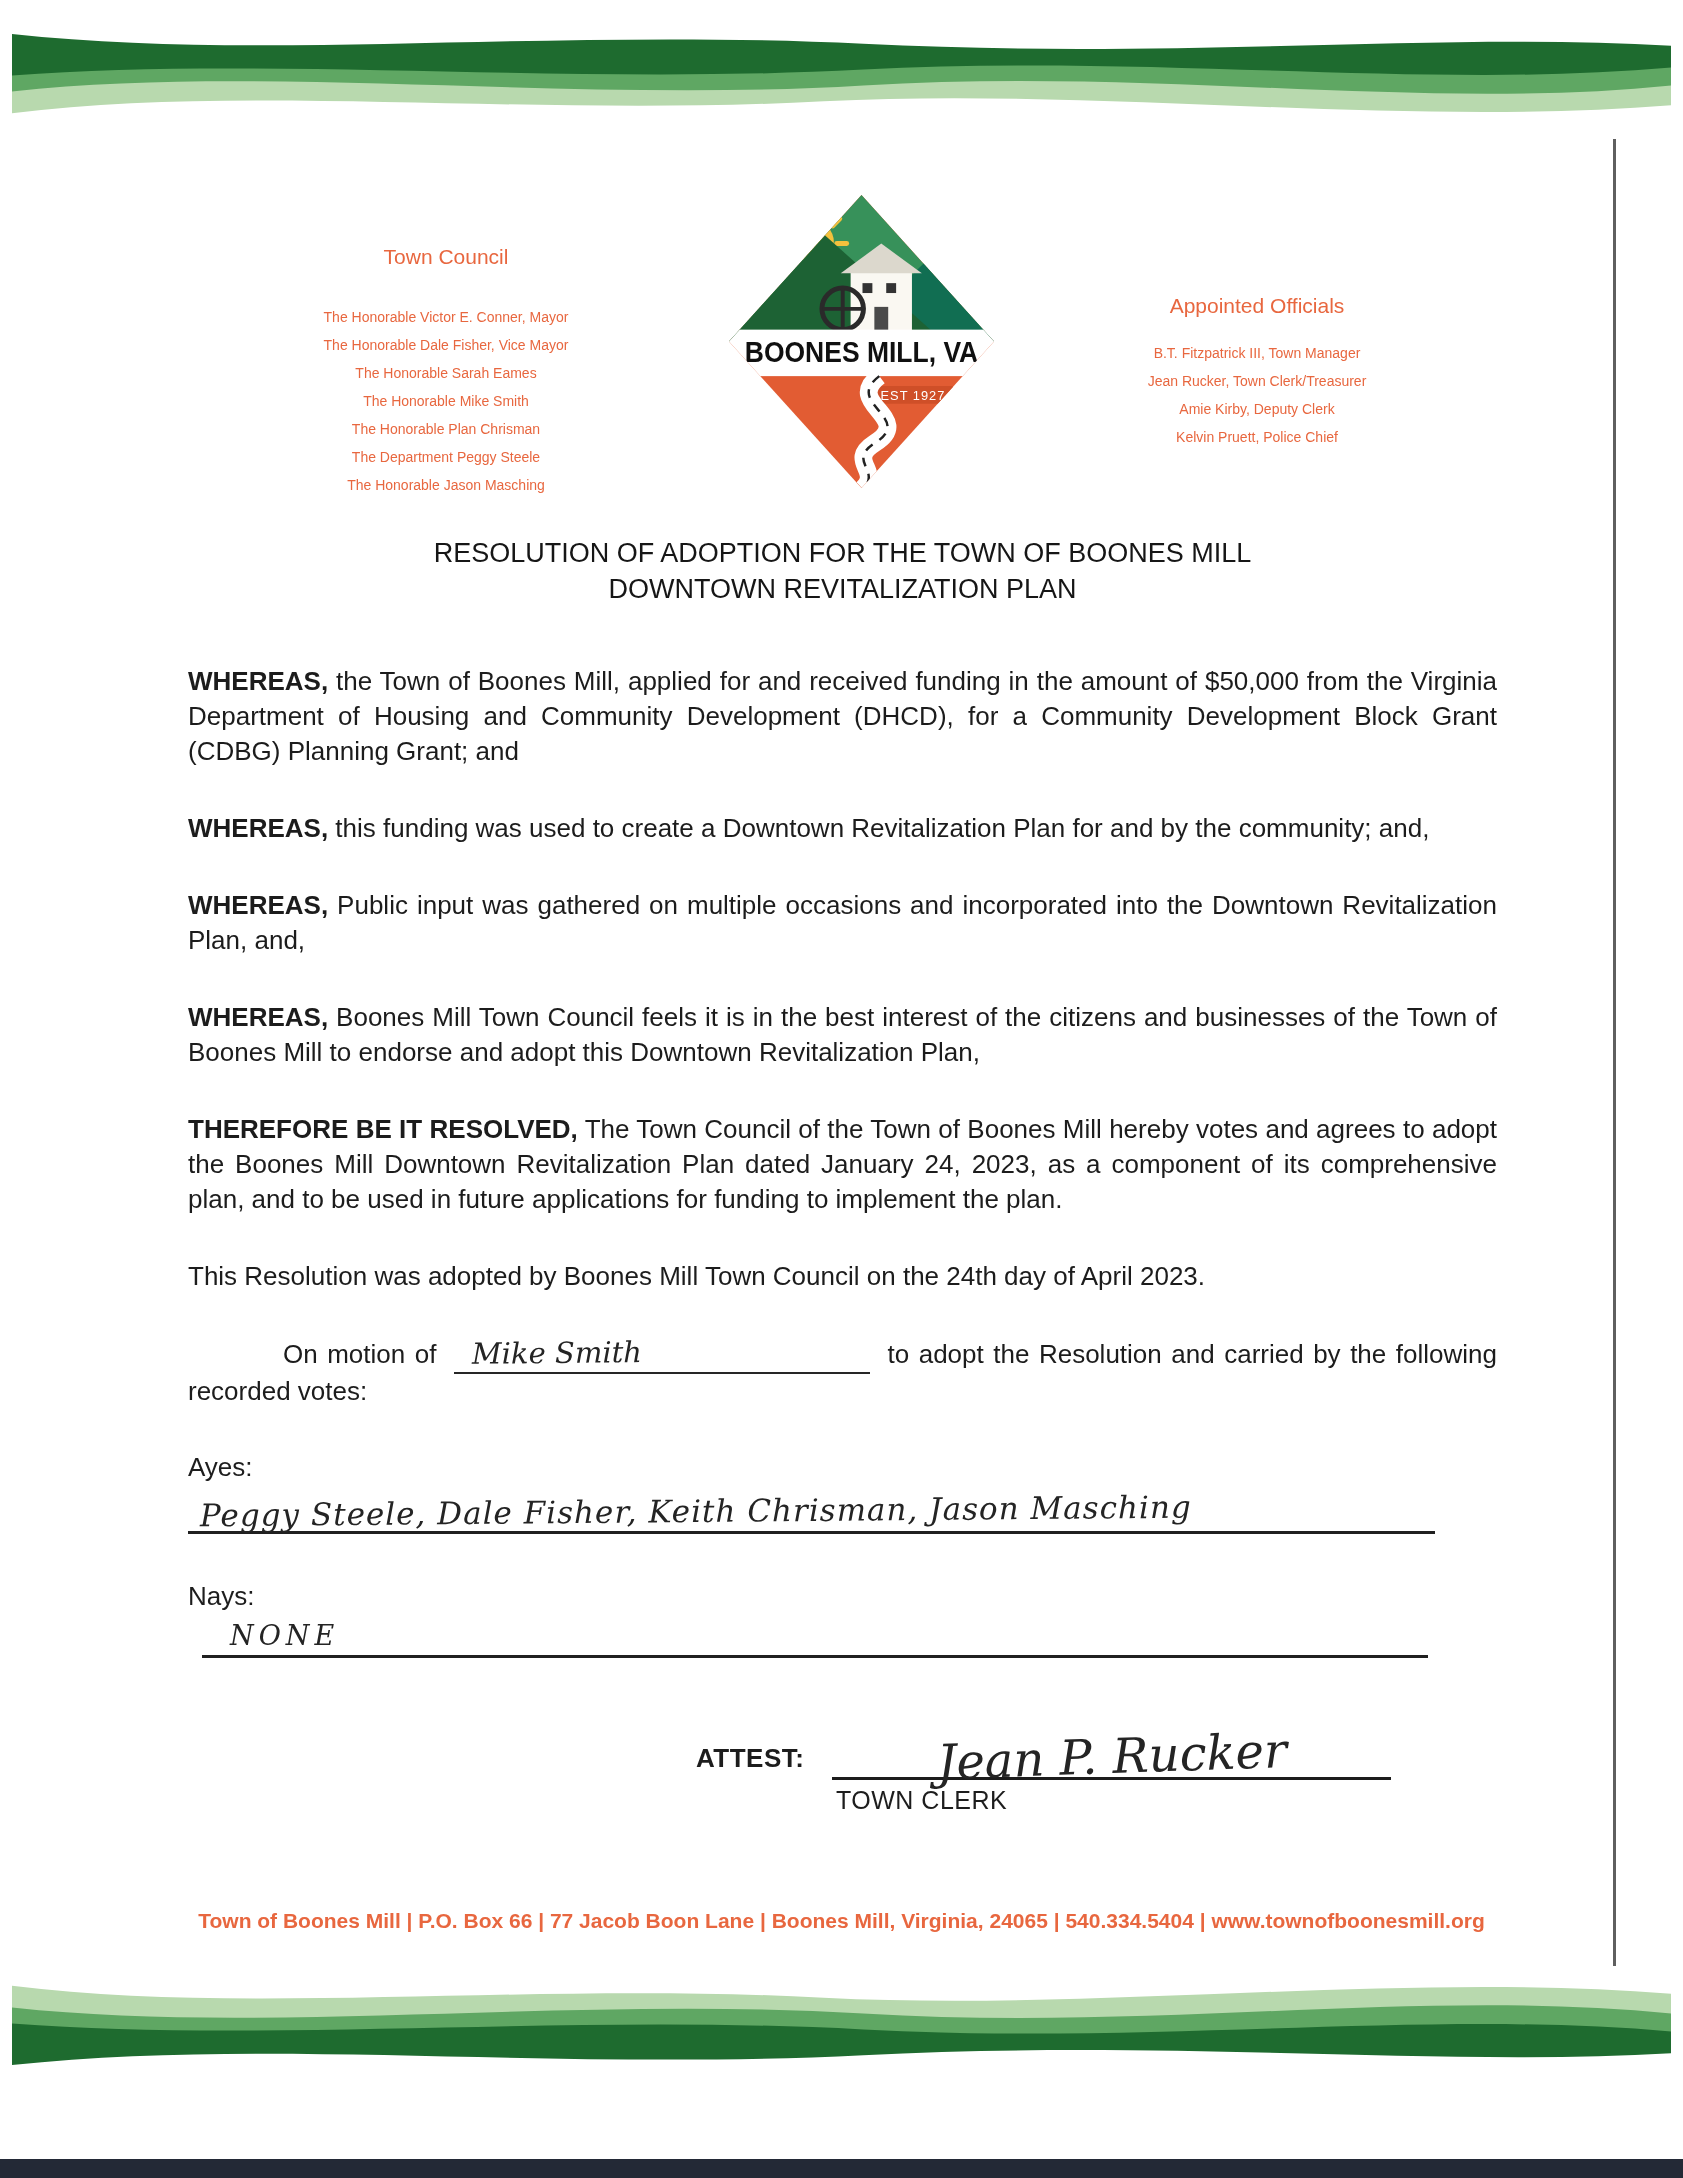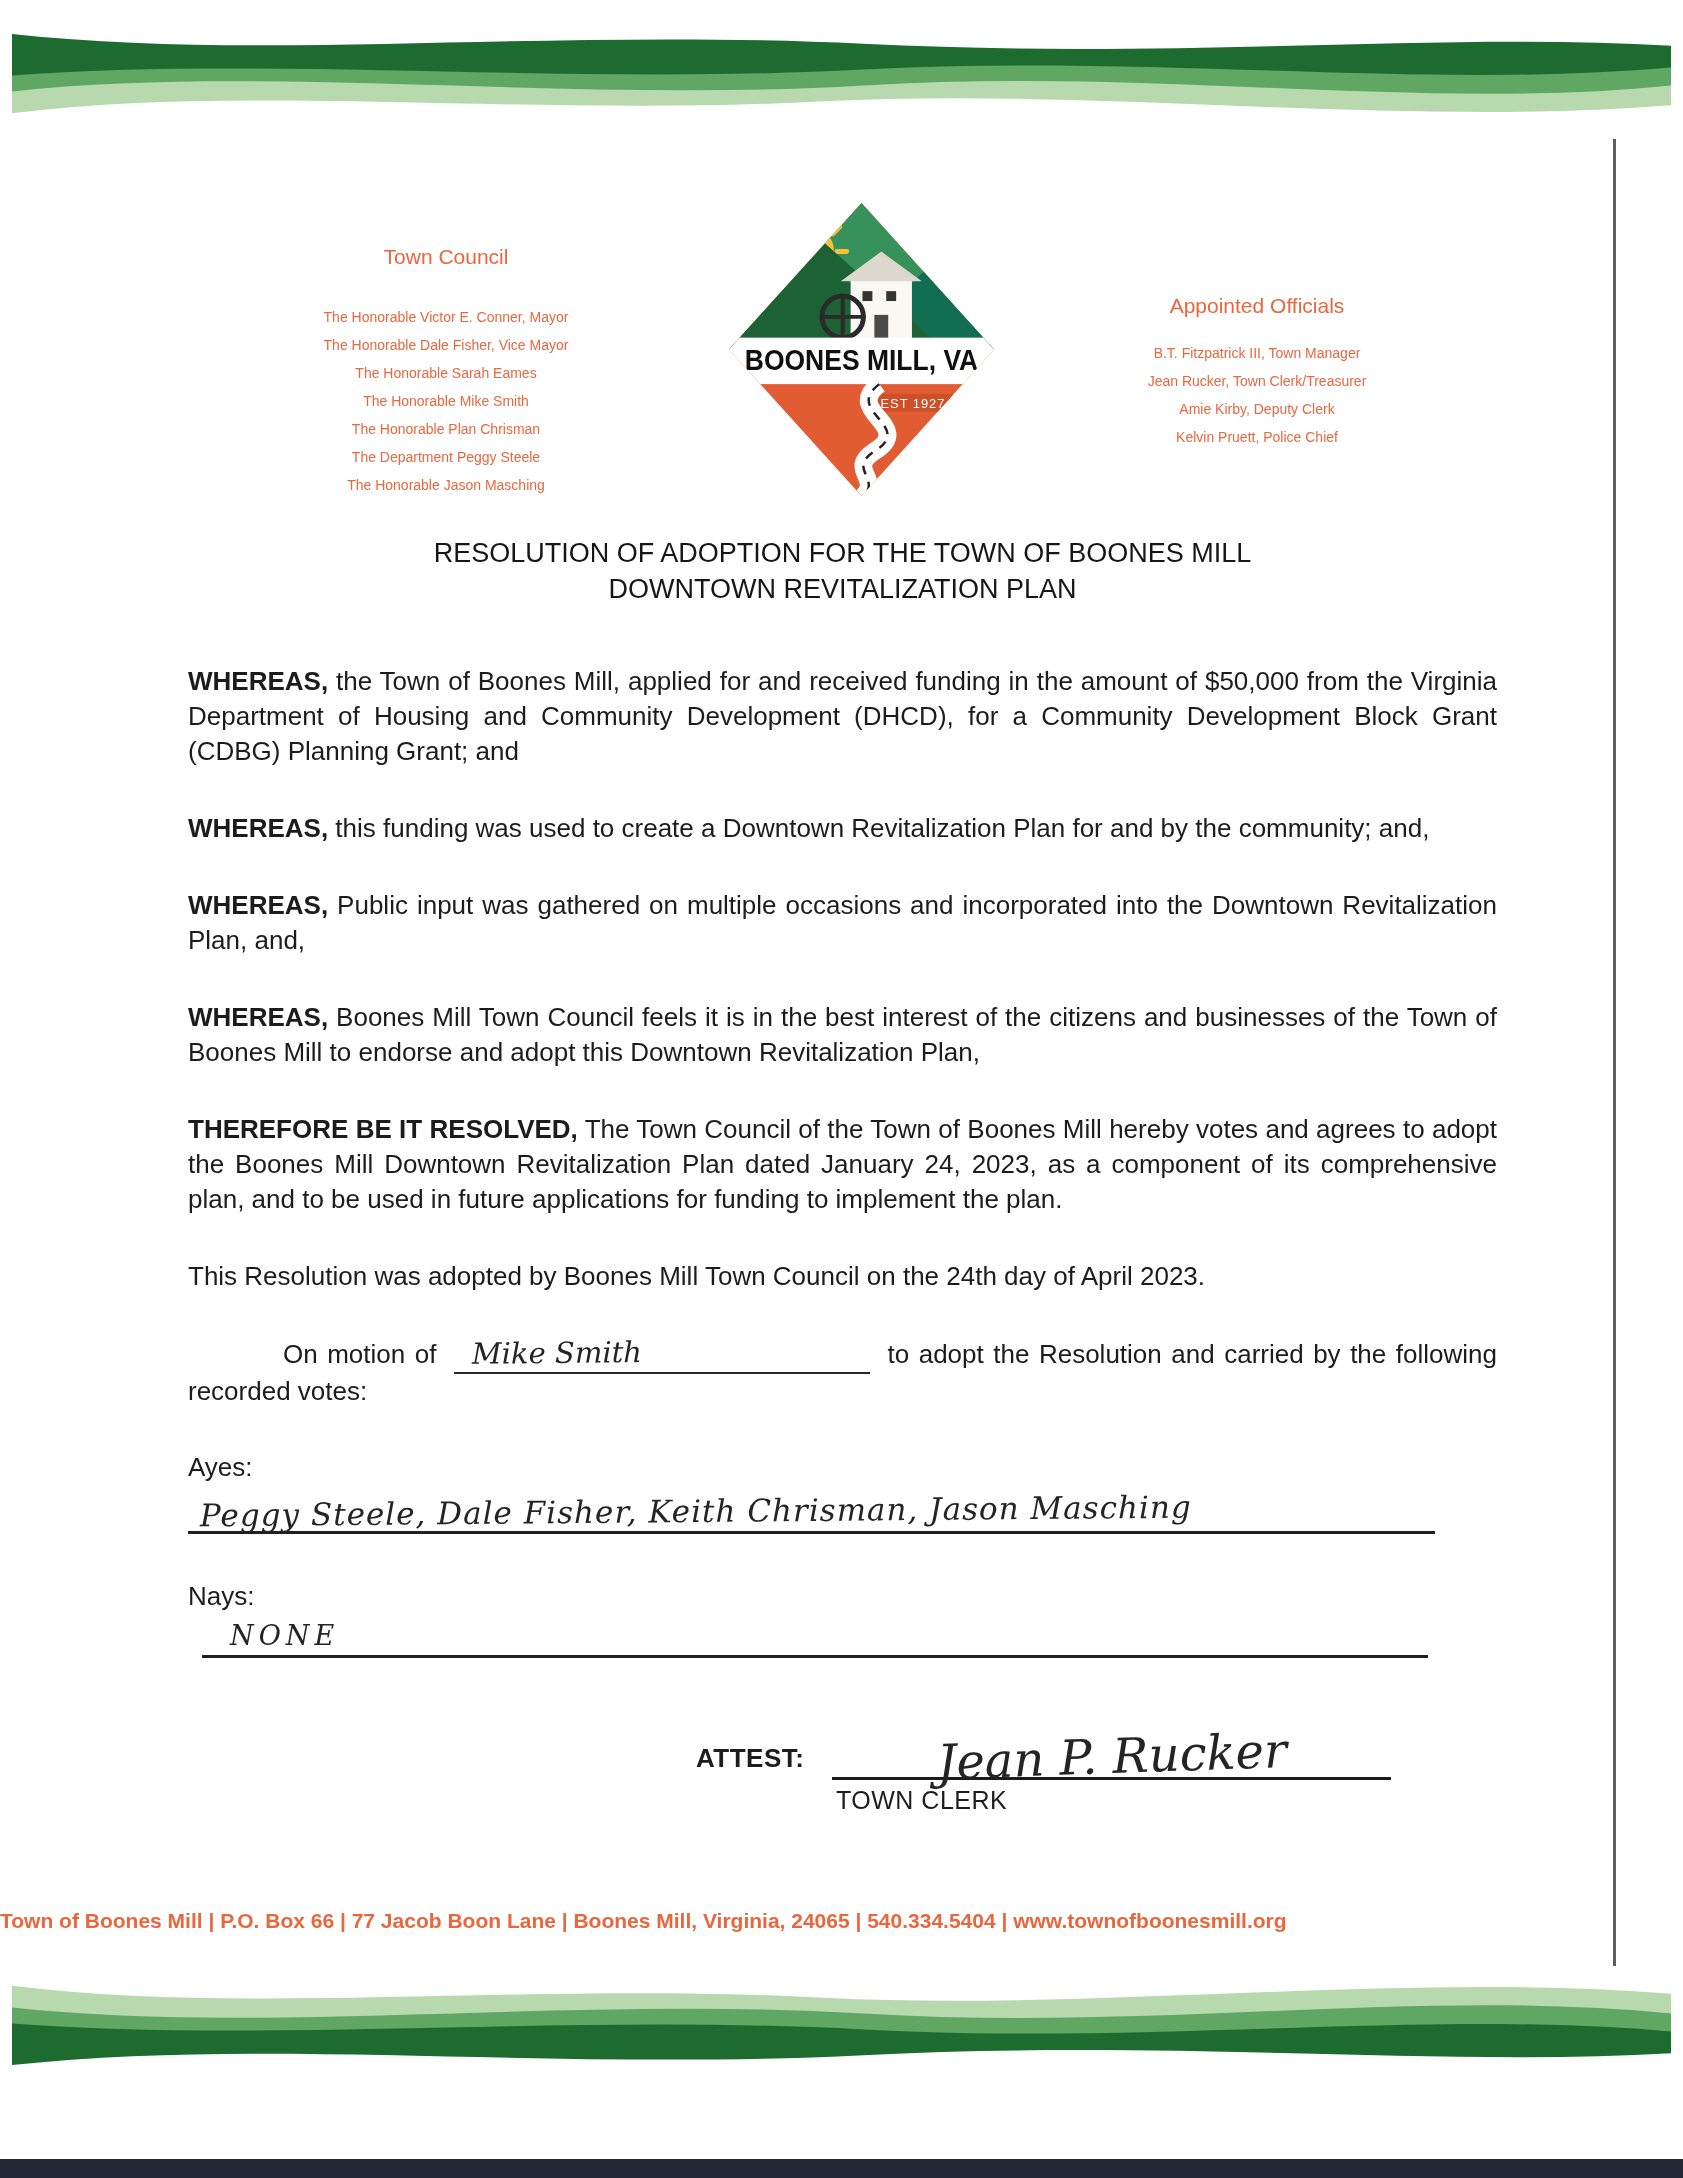--- a/index.html
+++ b/index.html
@@ -17,21 +17,21 @@
 
   
   .council, .officials { position:absolute; text-align:center; color:#e8673f; }
   .council { left:230px; top:244px; width:432px; }
   .officials { left:1057px; top:293px; width:400px; }
   .block-title { font-size:21px; line-height:26px; }
   .council .block-title { margin-bottom:33px; }
   .officials .block-title { margin-bottom:20px; }
   .member { font-size:14px; line-height:28px; white-space:nowrap; }
 
-  .logo-wrap { position:absolute; left:726px; top:200px; width:271px; height:299px; }
+  .logo-wrap { position:absolute; left:726px; top:192px; width:271px; height:299px; }
   .logo-wrap svg { display:block; width:100%; height:100%; }
 
   
   .content { position:absolute; left:188px; top:535px; width:1309px; }
   .doc-title { text-align:center; font-weight:normal; font-size:27px; line-height:36px; margin-bottom:57px; color:#161616; }
   .par { font-size:26px; line-height:35px; text-align:justify; margin-bottom:42px; color:#1c1c1c; }
   .par b { font-weight:bold; }
   .adopted { margin-top:16px; }
   .motion { text-indent:95px; }
 
@@ -50,21 +50,21 @@
   .hand-nays { font-size:27px; letter-spacing:5px; display:inline-block; }
 
   .attest { margin-top:73px; }
   .attest-row { display:flex; align-items:flex-end; }
   .attest-label { margin-left:508px; font-size:26px; font-weight:bold; padding-bottom:6px; letter-spacing:0.5px; }
   .sig-line { width:559px; margin-left:28px; border-bottom:3px solid #1c1c1c; text-align:center; }
   .sig { font-size:48px; line-height:50px; display:inline-block; transform:rotate(-2deg); margin-bottom:-7px; }
   .clerk-title { font-size:25px; margin-left:648px; margin-top:6px; letter-spacing:0.5px; }
 
   .footer-line {
-    position:absolute; left:0; top:1909px; width:1683px; text-align:left;
+    position:absolute; left:0; top:1909px; width:1683px; text-align:center;
     color:#e8673f; font-size:21px; font-weight:bold;
   }
 
   
   .scan-line { position:absolute; left:1613px; top:139px; width:3px; height:1827px; background:#5f5f5f; }
   .bottom-bar { position:absolute; left:0; top:2159px; width:1683px; height:19px; background:#232936; }
 </style>
 </head>
 <body>
 

